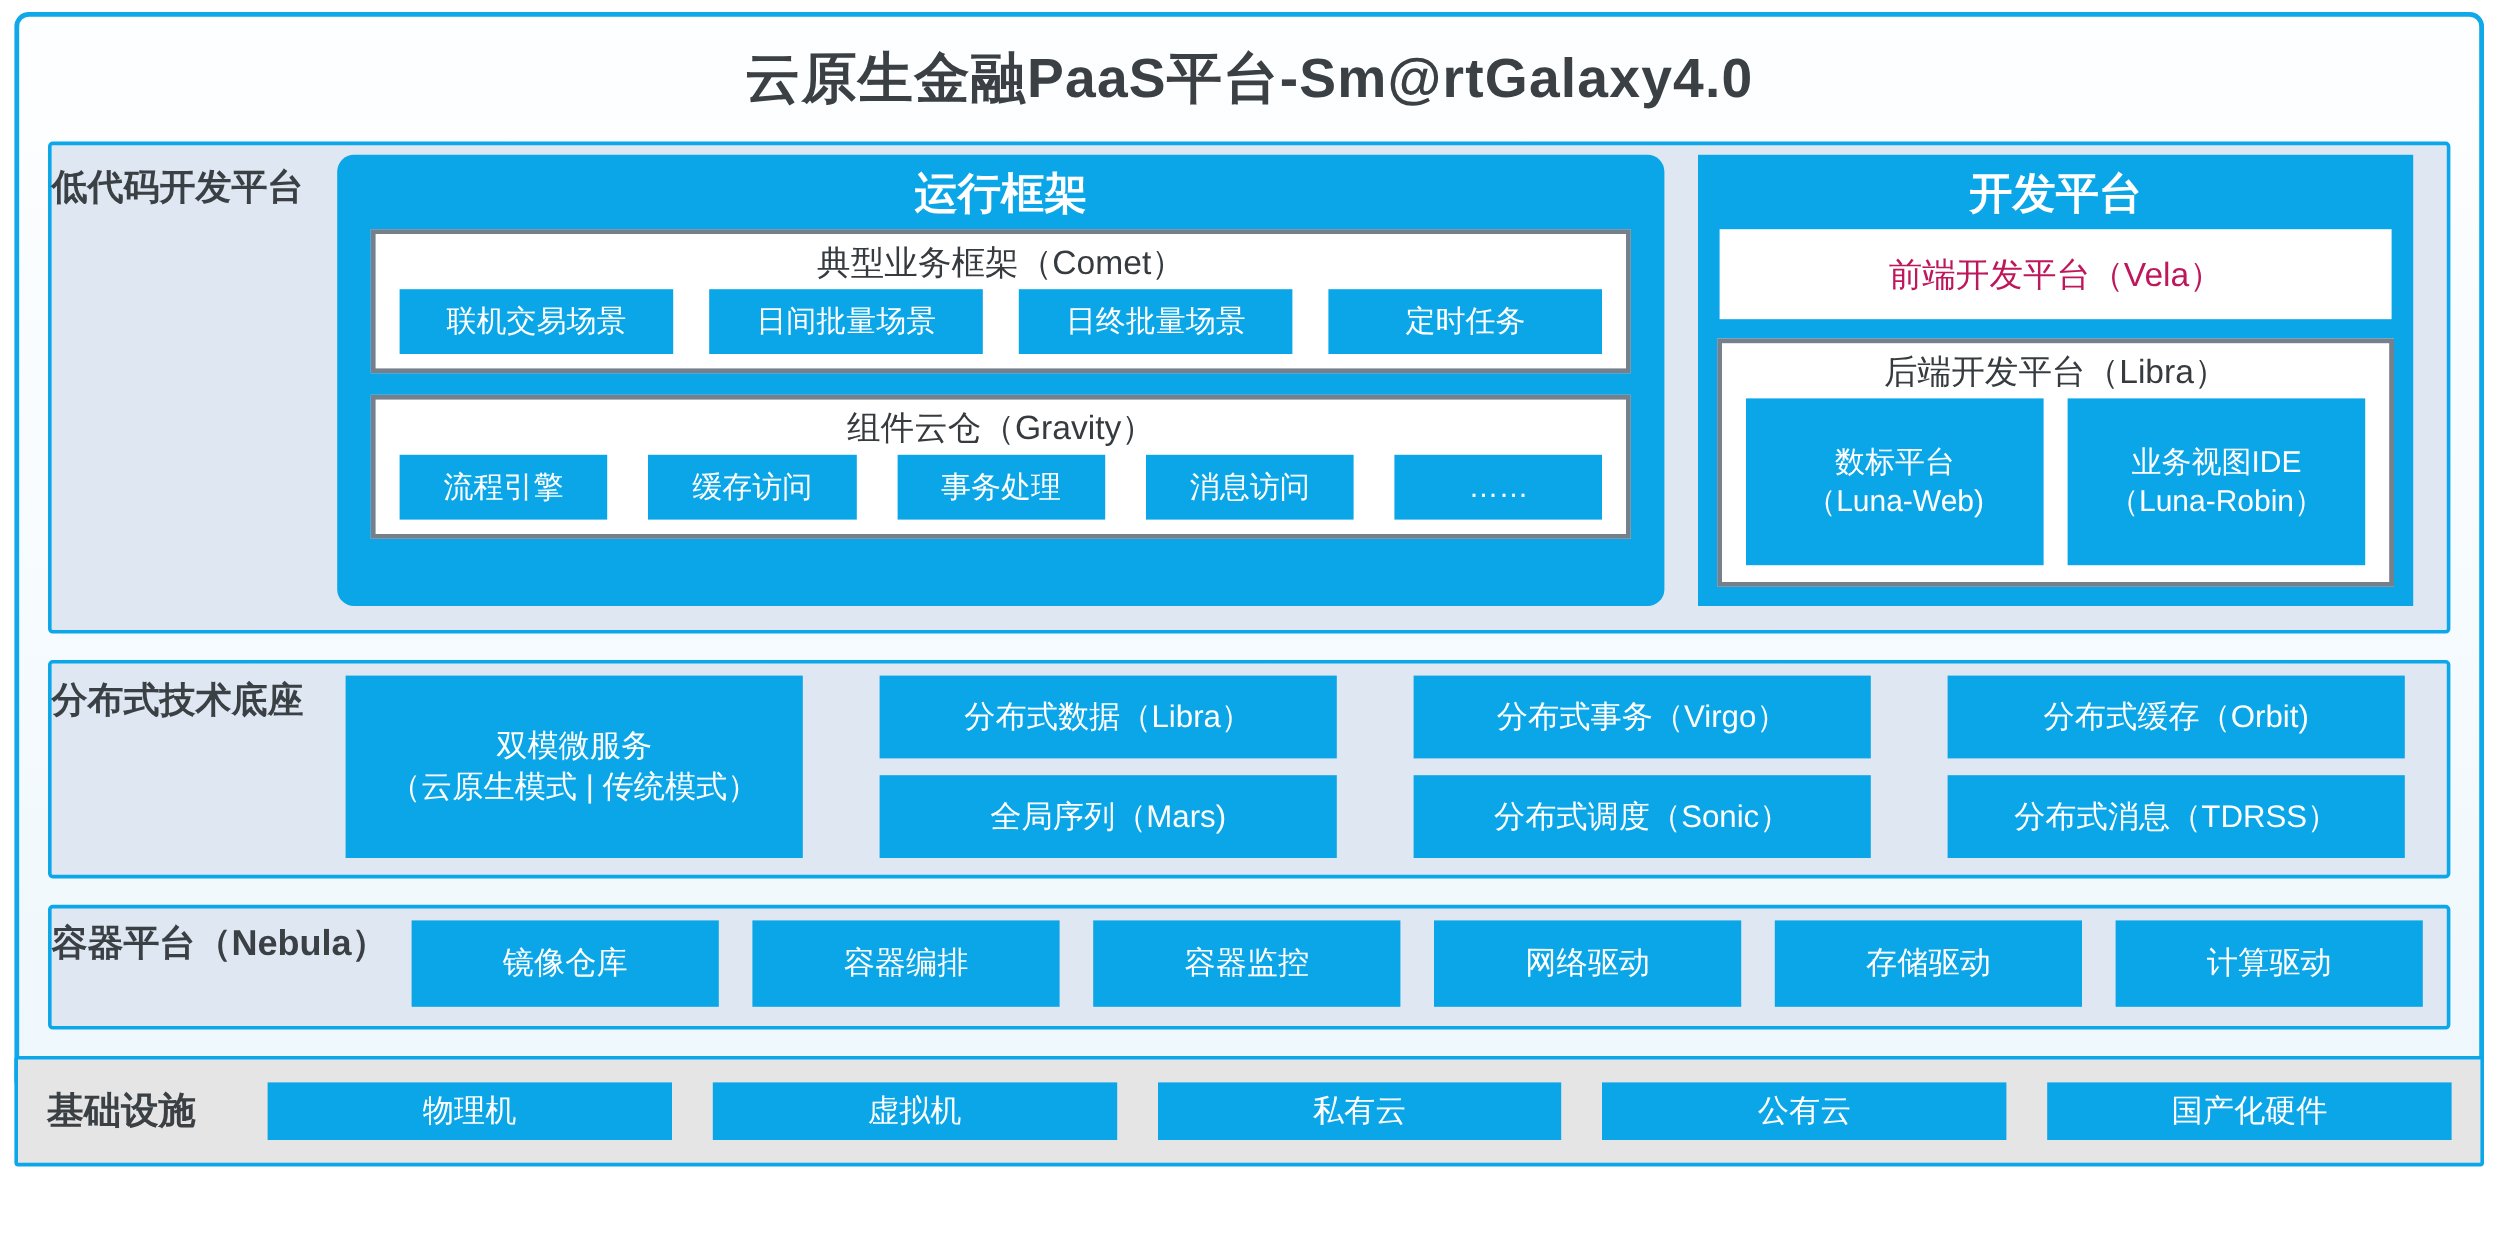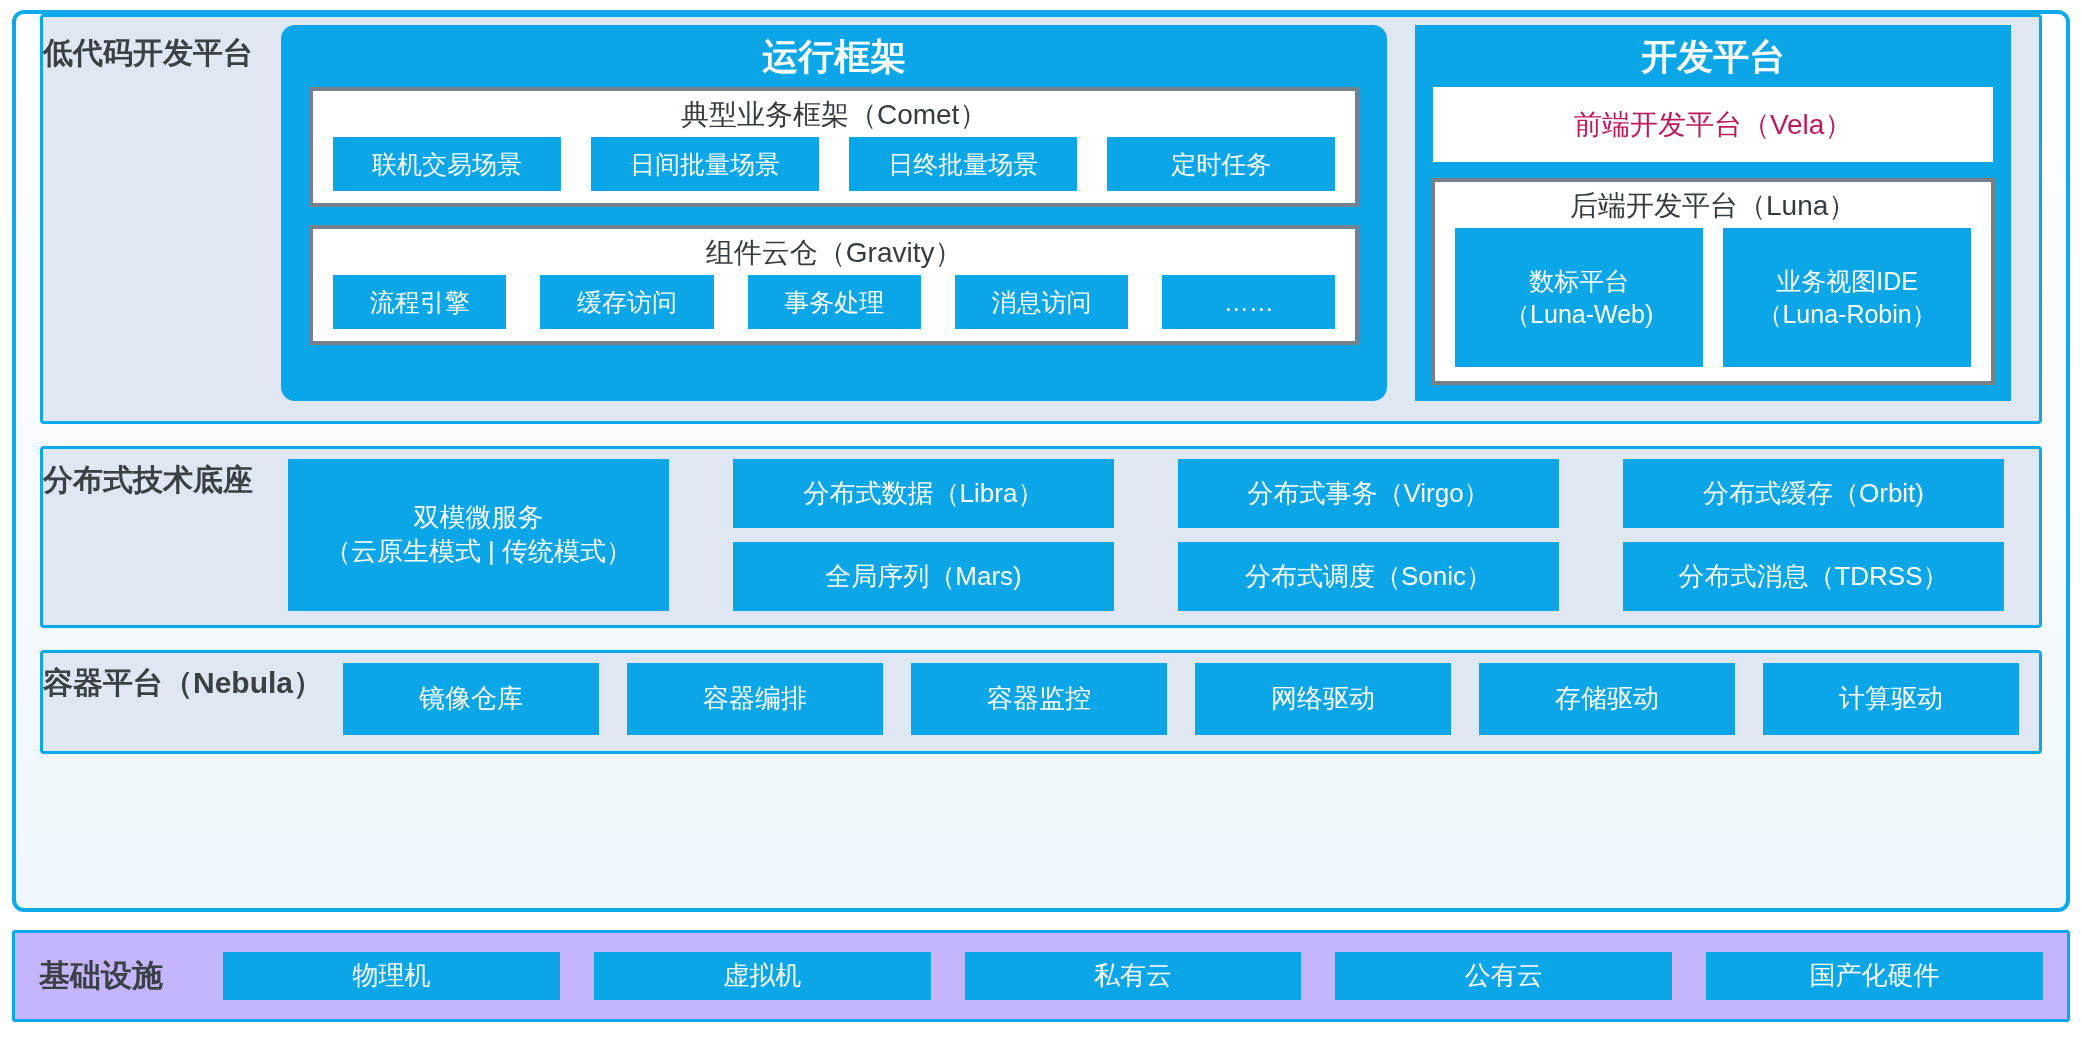--- a/index.html
+++ b/index.html
@@ -85,34 +85,35 @@
   .dual-chip { grid-row:span 2; font-size:26px; }
 
   
   .container-panel { margin-top:22px; height:104px; }
   .container-panel .panel-title { padding-top:12px; line-height:36px; }
   .container-row { padding:10px 20px 16px; gap:28px; flex:1; }
   .container-row .chip { height:auto; font-size:26px; }
 
   
   .infra-bar {
-    position:absolute; left:12px; top:930px; width:2058px; height:92px;
-    border:3px solid #0BA7E9; border-radius:3px; background:#c4b5fd;
+    position:absolute; left:12px; top:880px; width:2058px; height:92px;
+    border:3px solid #0BA7E9; border-radius:3px; background:#e5e5e5;
     display:flex; align-items:center; padding:0 24px; gap:34px;
   }
   .infra-label { font-size:31px; font-weight:bold; color:#3B4045; flex:0 0 150px; }
   .infra-chip { flex:1; height:48px; font-size:26px; }
 </style>
 </head>
 <body>
 
 <div class="page">
 
   <div class="outer-frame">
 
+    <div class="main-title">云原生金融PaaS平台-Sm@rtGalaxy4.0</div>
 
     <div class="top-row">
 
       <div class="panel lowcode-panel">
         <div class="panel-title">低代码开发平台</div>
         <div class="lowcode-body">
 
           <div class="blue-box runtime-box">
             <div class="blue-head">运行框架</div>
 
@@ -137,21 +138,21 @@
               </div>
             </div>
           </div>
 
           <div class="blue-box dev-box">
             <div class="blue-head">开发平台</div>
 
             <div class="white-plain">前端开发平台（Vela）</div>
 
             <div class="white-box">
-              <div class="white-box-title">后端开发平台（Luna）</div>
+              <div class="white-box-title">后端开发平台（Libra）</div>
               <div class="chip-row luna-row">
                 <div class="chip">
                   <span>数标平台</span>
                   <span>（Luna-Web)</span>
                 </div>
                 <div class="chip">
                   <span>业务视图IDE</span>
                   <span>（Luna-Robin）</span>
                 </div>
               </div>

